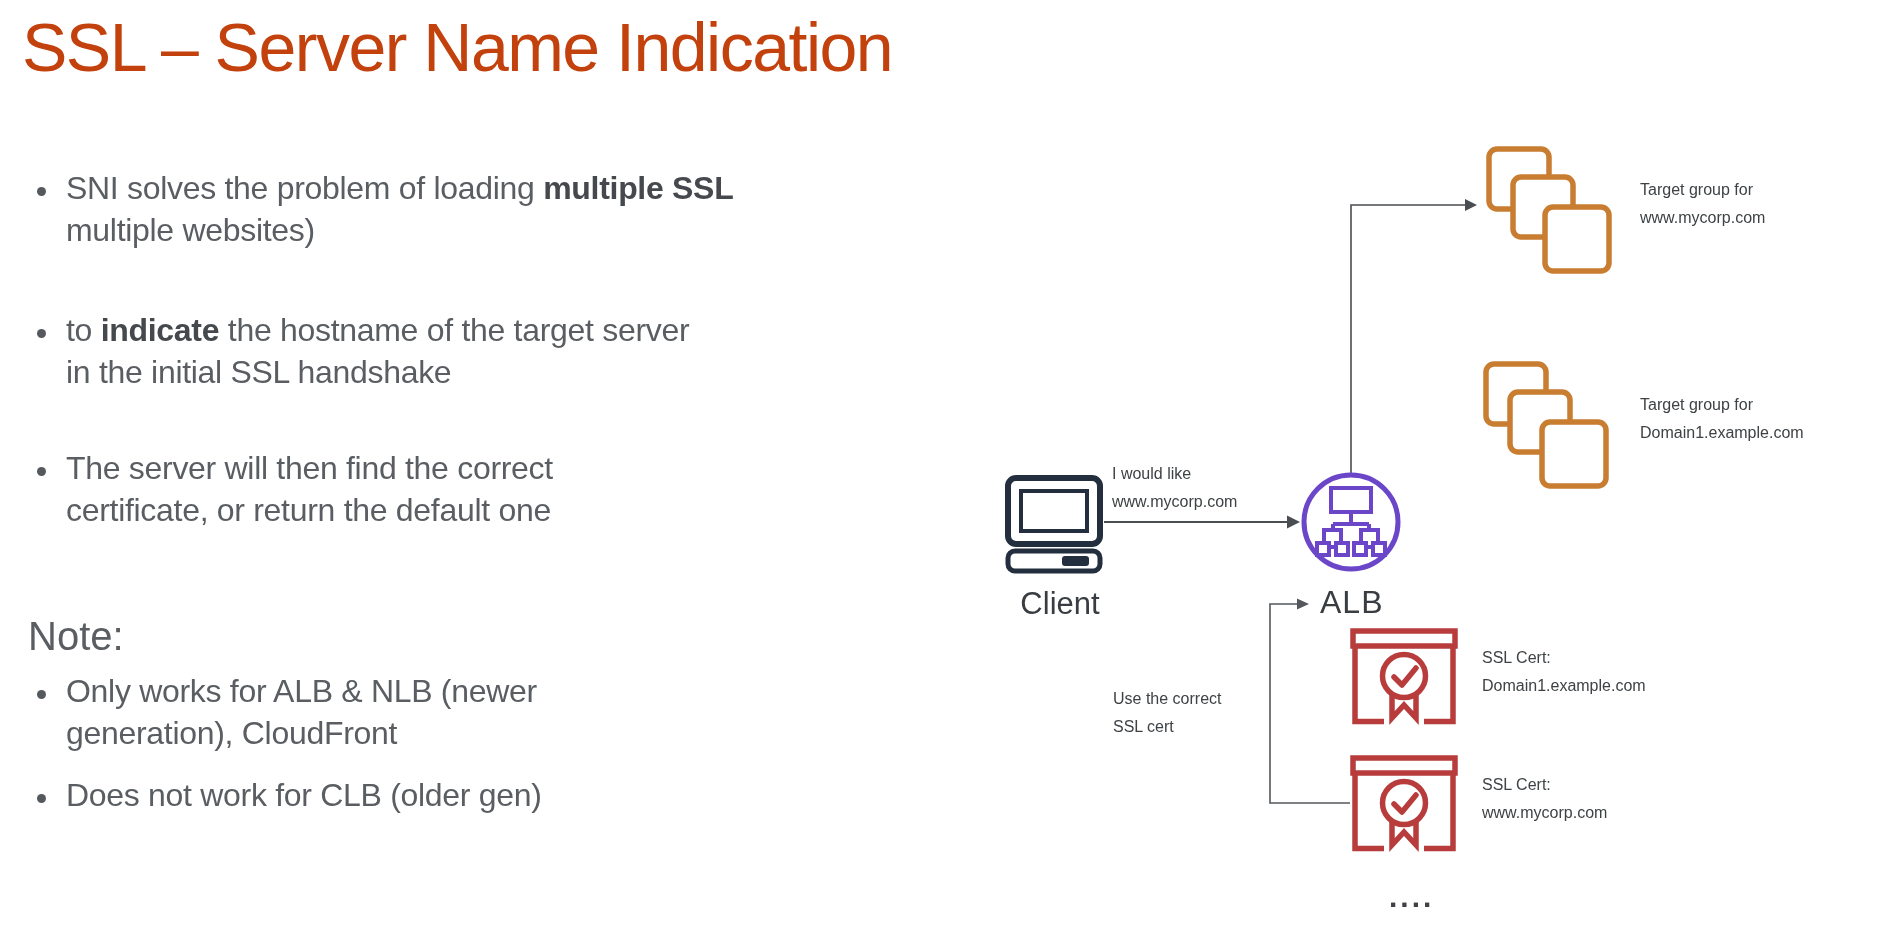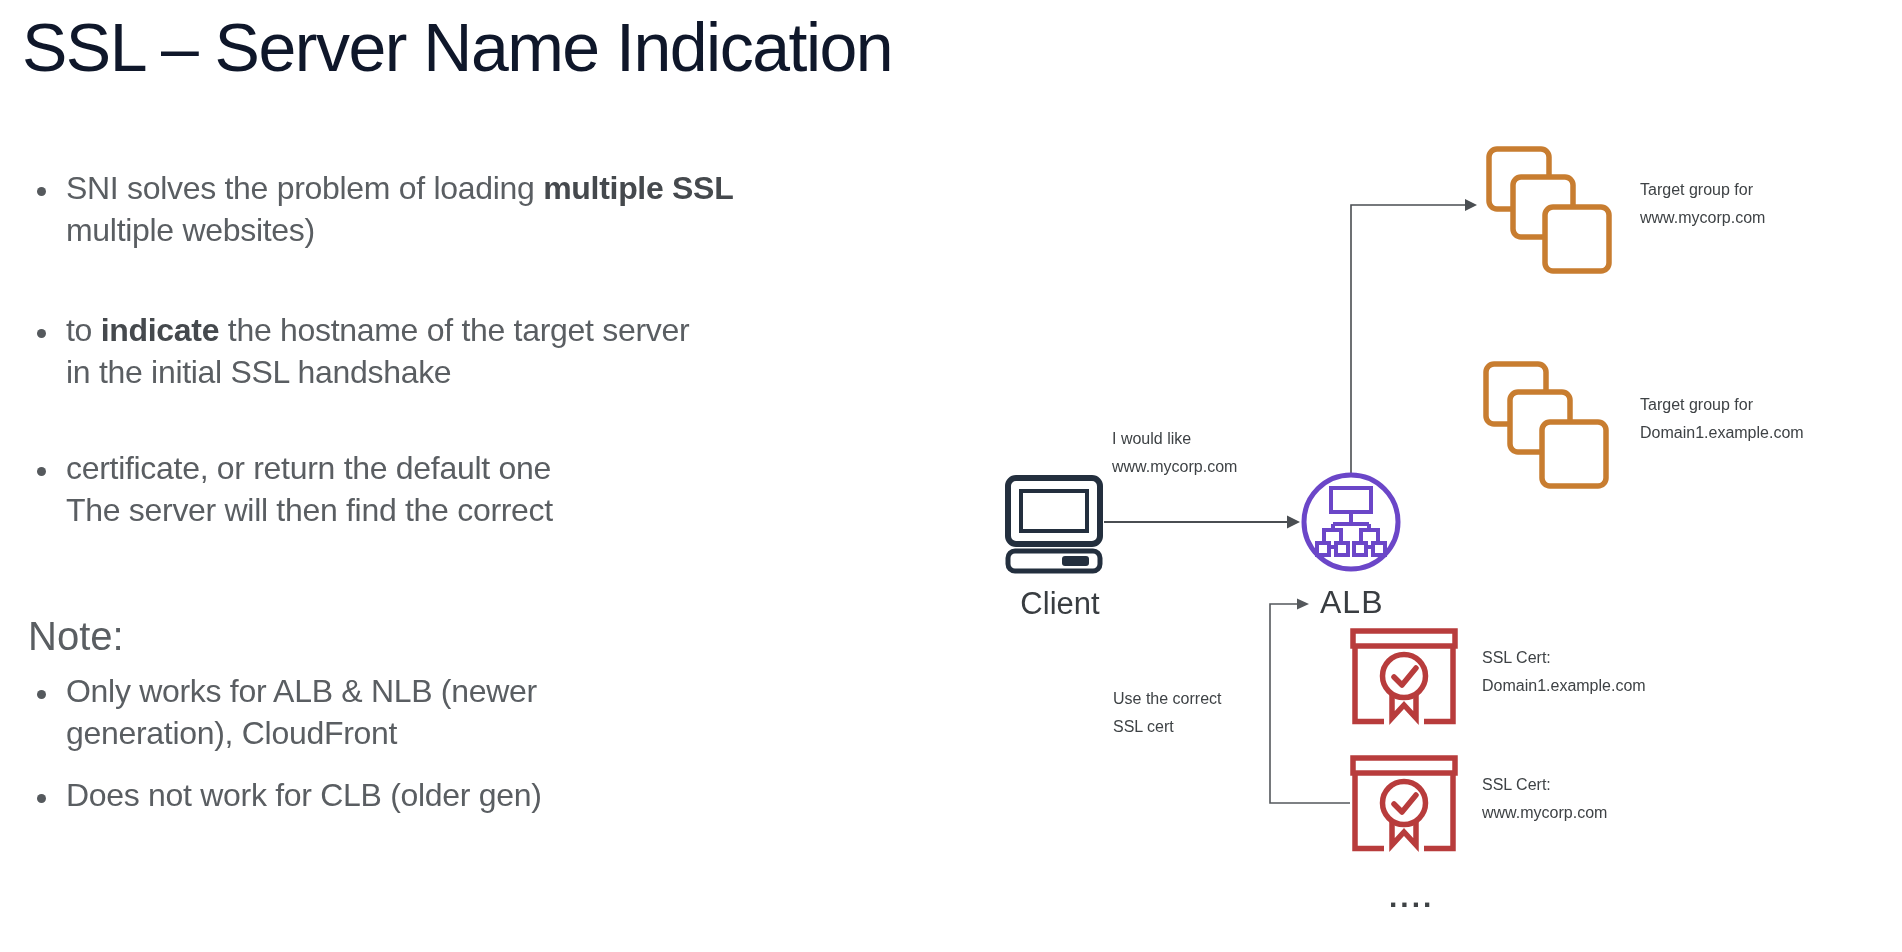--- a/index.html
+++ b/index.html
@@ -7,21 +7,21 @@
     width:1902px;height:952px;position:relative;overflow:hidden;
     background:#ffffff;
     font-family:"Liberation Sans",sans-serif;
   }
   .abs{position:absolute;}
 
   
   .title{
     left:22px;top:8px;
     font-size:68px;line-height:78px;letter-spacing:-1.5px;
-    font-weight:400;color:#0f172a;white-space:nowrap;
+    font-weight:400;color:#c2410c;white-space:nowrap;
   }
   .bullet{
     left:37px;padding-left:29px;width:800px;
     font-size:32px;line-height:42px;color:#5a5e62;letter-spacing:-0.3px;
   }
   .bullet .dot{
     position:absolute;left:0;top:20px;width:9px;height:9px;border-radius:50%;
     background:#55595d;
   }
   .bl{white-space:nowrap;}
@@ -54,22 +54,22 @@
 </div>
 
 <div class="abs bullet" style="top:309px">
   <span class="dot"></span>
   <div class="bl"><span>to </span><b>indicate</b><span> the hostname of the target server</span></div>
   <div class="bl">in the initial SSL handshake</div>
 </div>
 
 <div class="abs bullet" style="top:447px">
   <span class="dot"></span>
+  <div class="bl">The server will then find the correct</div>
   <div class="bl">certificate, or return the default one</div>
-  <div class="bl">The server will then find the correct</div>
 </div>
 
 <div class="abs note-heading" style="top:615px">Note:</div>
 
 <div class="abs bullet" style="top:670px">
   <span class="dot"></span>
   <div class="bl">Only works for ALB &amp; NLB (newer</div>
   <div class="bl">generation), CloudFront</div>
 </div>
 
@@ -136,21 +136,21 @@
     </g>
   </g>
 
   <use href="#tg" x="1486" y="146"></use>
   <use href="#tg" x="1483" y="361"></use>
 
   <use href="#cert" x="1350" y="628"></use>
   <use href="#cert" x="1350" y="755"></use>
 </svg>
 
-<div class="abs lbl" style="left:1112px;top:425px">
+<div class="abs lbl" style="left:1112px;top:460px">
   <div>I would like</div>
   <div>www.mycorp.com</div>
 </div>
 
 <div class="abs big-lbl" style="left:1010px;top:586px;width:100px;text-align:center">Client</div>
 
 <div class="abs big-lbl" style="left:1320px;top:584px;font-size:32px;letter-spacing:1px">ALB</div>
 
 <div class="abs lbl" style="left:1113px;top:685px">
   <div>Use the correct</div>

